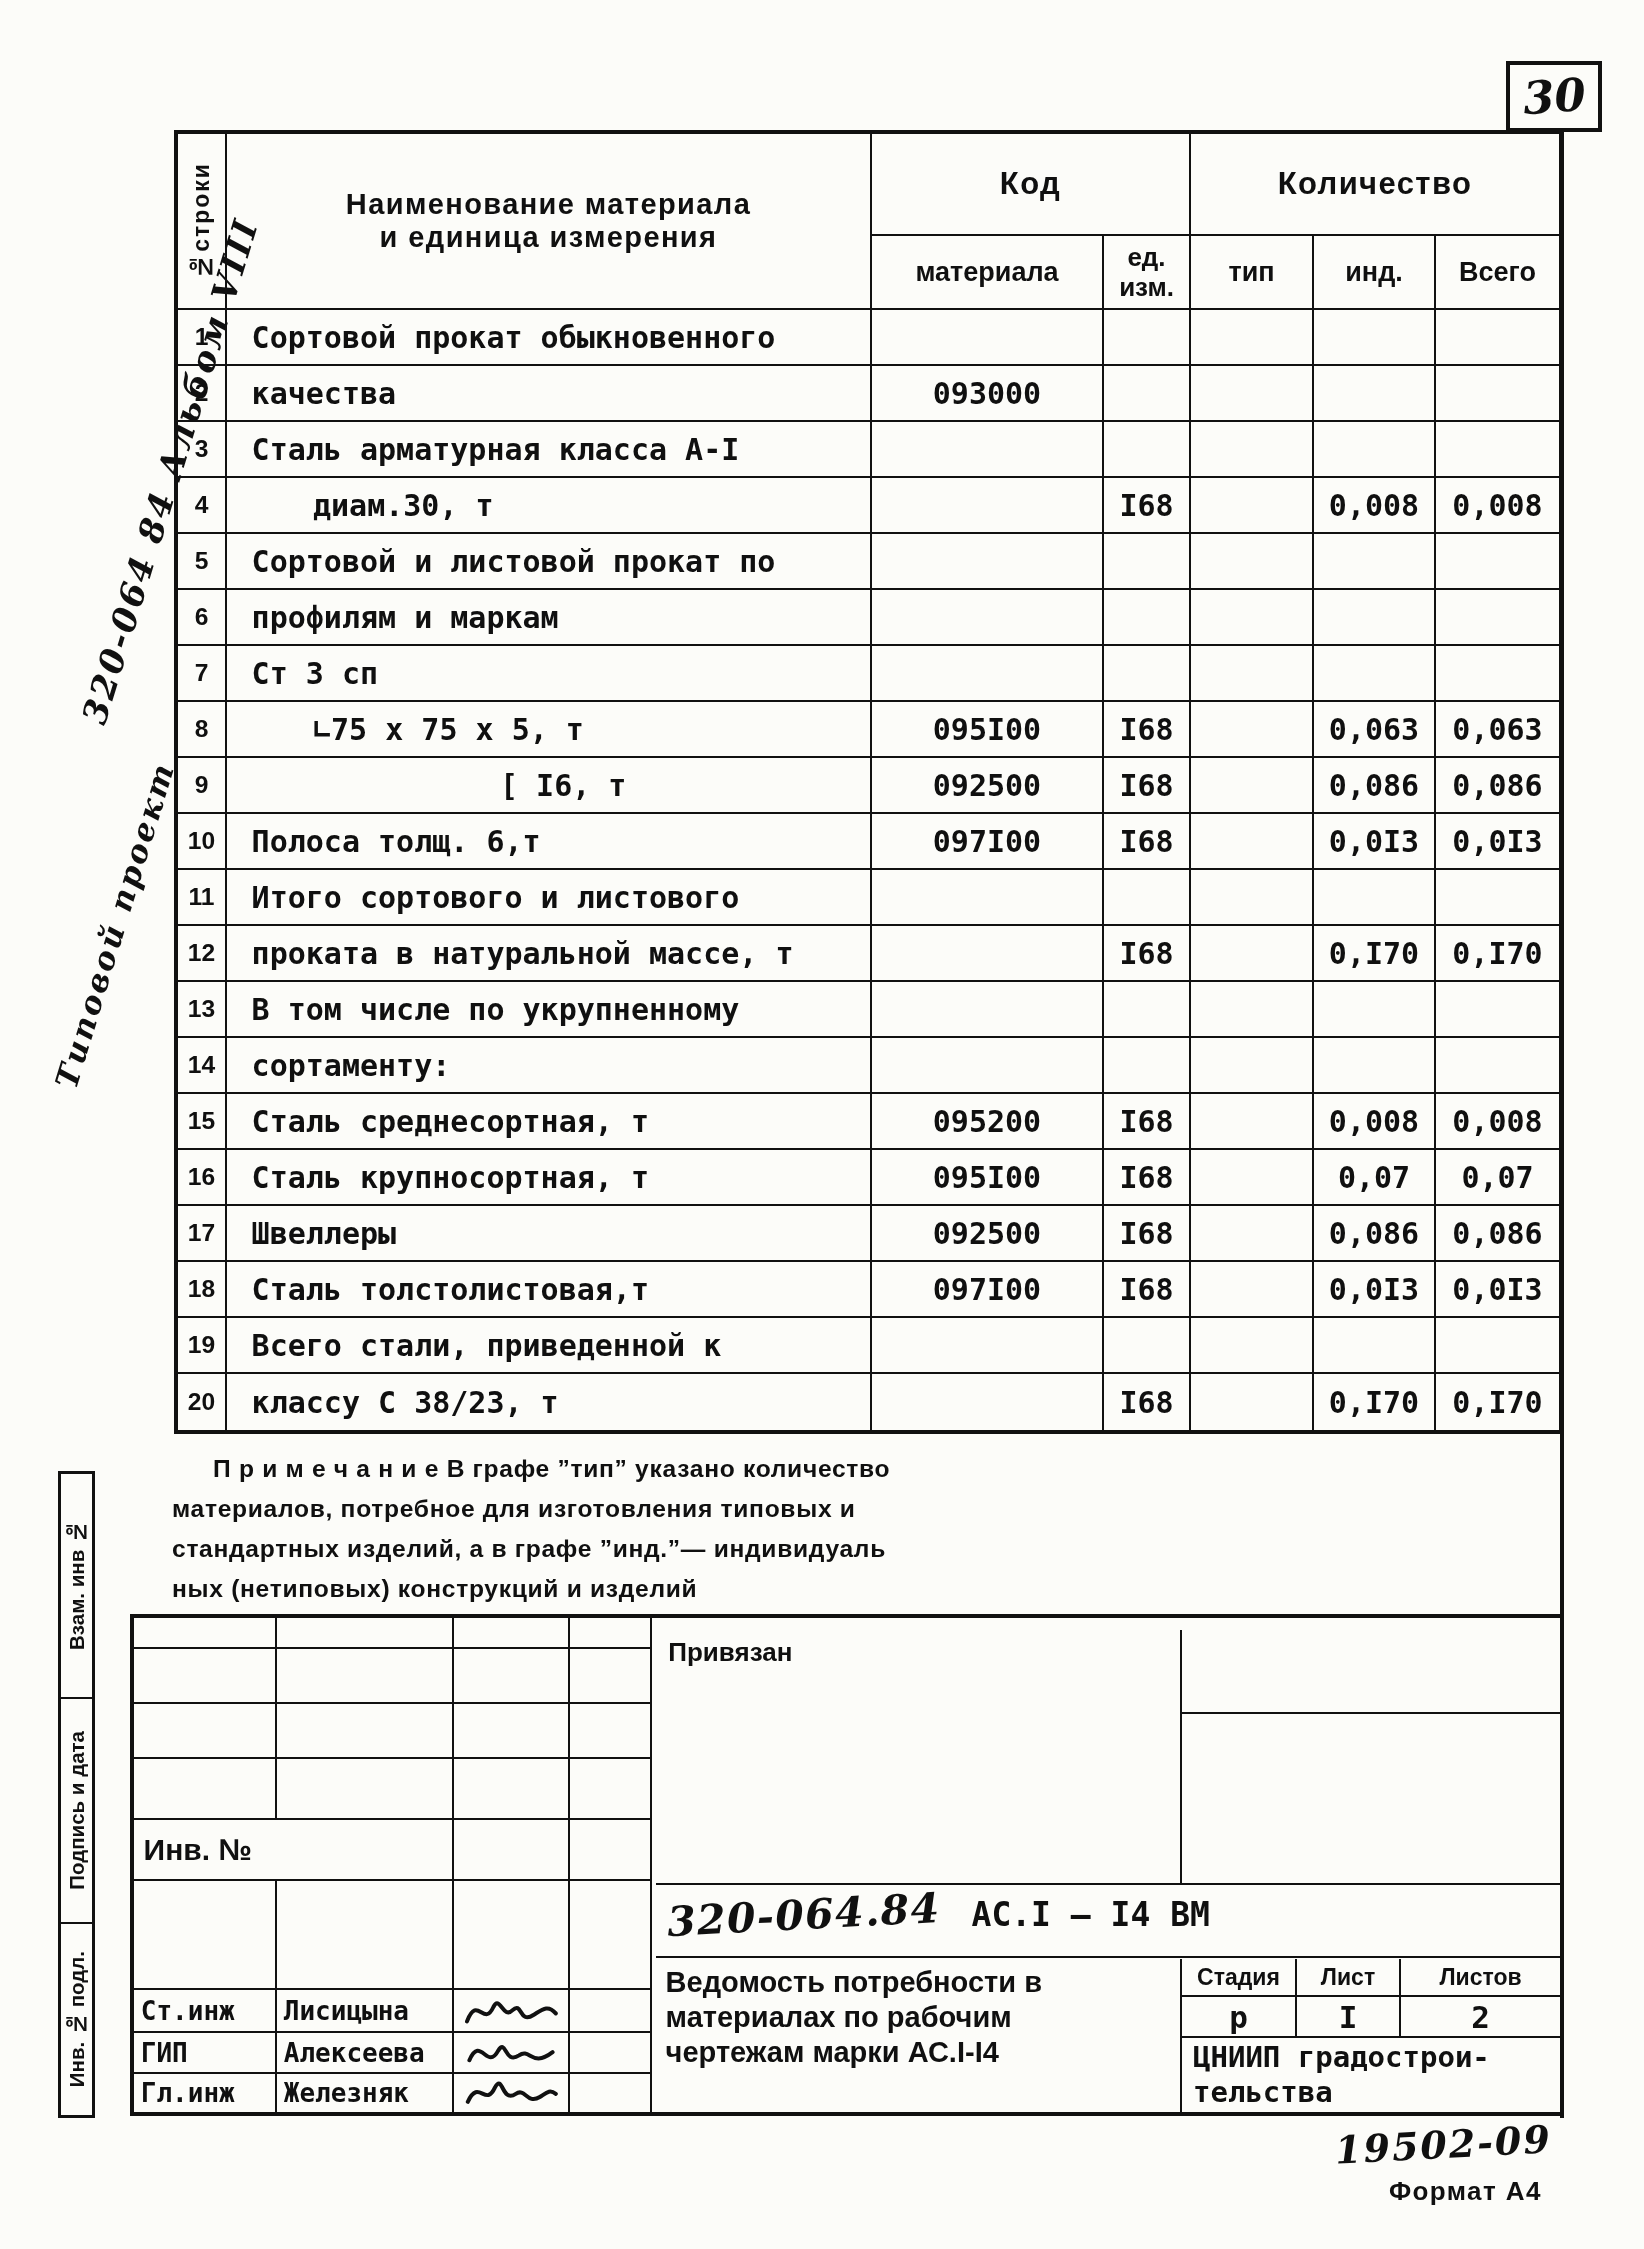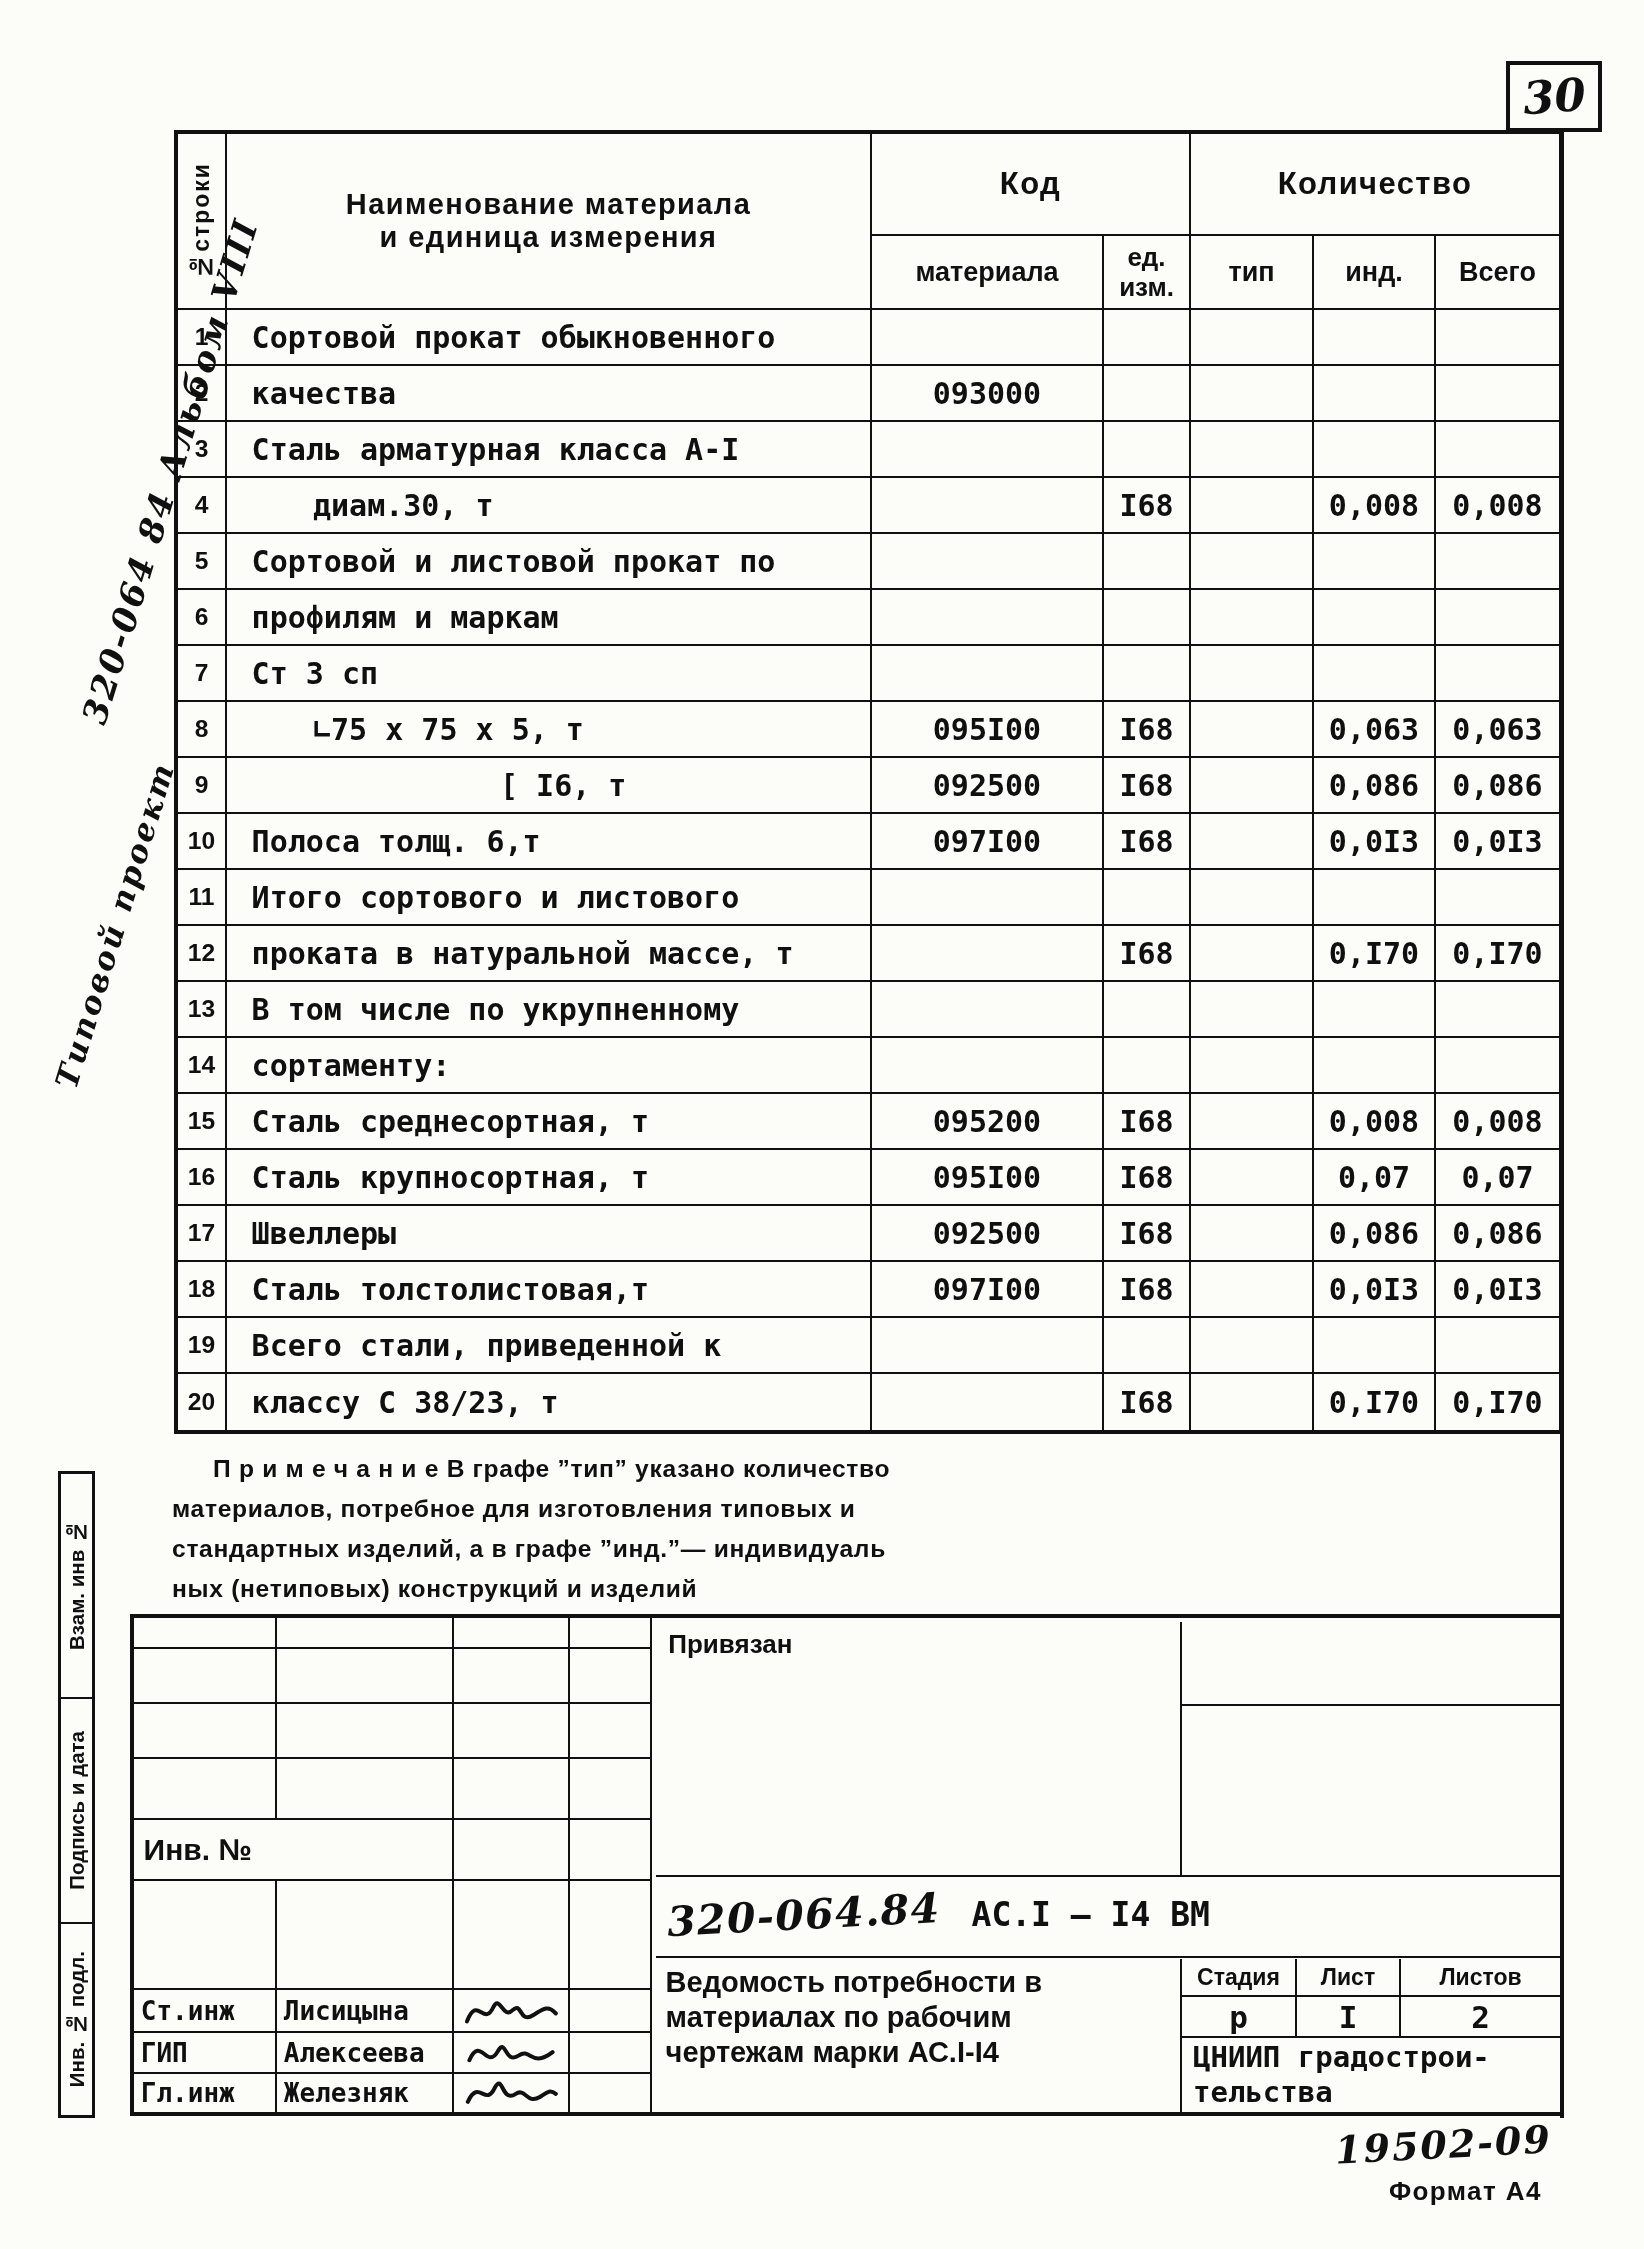--- a/index.html
+++ b/index.html
@@ -61,21 +61,21 @@
   .sgrid{position:absolute;left:0;top:0;width:519px;height:494px;display:grid;
     grid-template-columns:143px 177px 116px 82px;
     grid-template-rows:31px 55px 55px 61px 61px 109px 43px 41px 38px;}
   .sc{border-right:2.7px solid #111;border-bottom:2.7px solid #111;display:flex;align-items:center;overflow:hidden;}
   .sc.lastrow{border-bottom:none;}
   .sc.inv{grid-column:1/3;font-family:"Liberation Sans", sans-serif;font-weight:700;font-size:30px;padding-left:9.6px;}
   .sc.role,.sc.nm{font-family:"DejaVu Sans Mono", monospace;font-weight:700;font-size:26px;padding-left:6.8px;white-space:nowrap;}
   .sc.sigcell{justify-content:center;overflow:visible;}
   .sig{width:102px;height:40px;overflow:visible;}
 
-  .attach{position:absolute;left:522px;top:4px;width:904px;height:255px;border-bottom:2.7px solid #111;display:flex;}
+  .attach{position:absolute;left:522px;top:12px;width:904px;height:255px;border-bottom:2.7px solid #111;display:flex;}
   .attach-l{width:526px;height:100%;border-right:2.7px solid #111;padding:6.8px 0 0 12.3px;
     font-family:"Liberation Sans", sans-serif;font-weight:700;font-size:26px;}
   .attach-r{flex:1;}
   .attach-r-seg{height:84px;border-bottom:2.7px solid #111;}
 
   .docrow{position:absolute;left:522px;top:255px;width:904px;height:85px;border-bottom:2.7px solid #111;
     display:flex;align-items:center;padding-left:11px;}
   .docrow .hand{font-size:41px;letter-spacing:1.4px;transform:rotate(-3deg);}
   .docrow .typed{font-family:"DejaVu Sans Mono", monospace;font-weight:700;font-size:33px;margin-left:31px;white-space:nowrap;}
 

